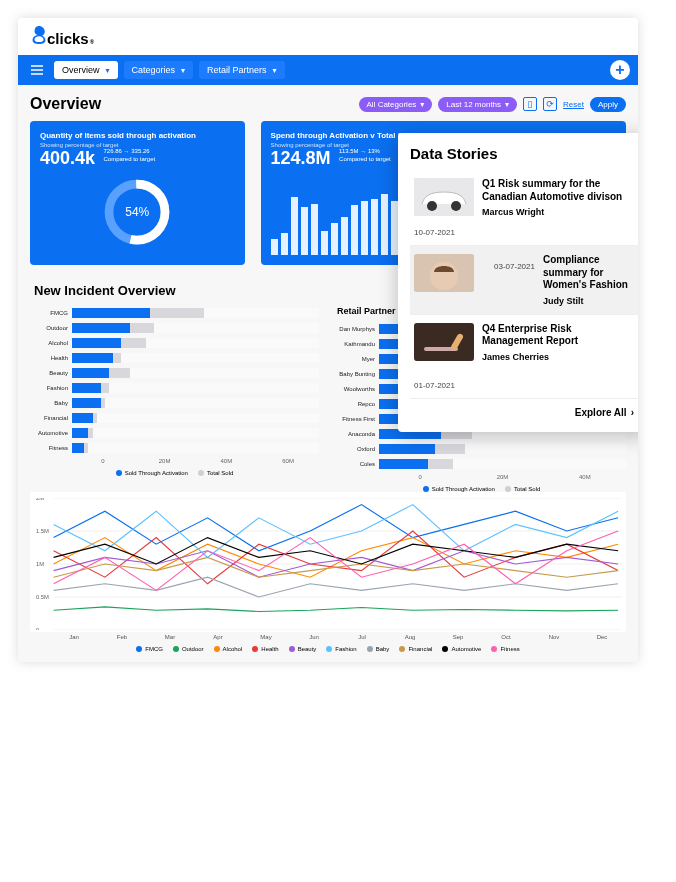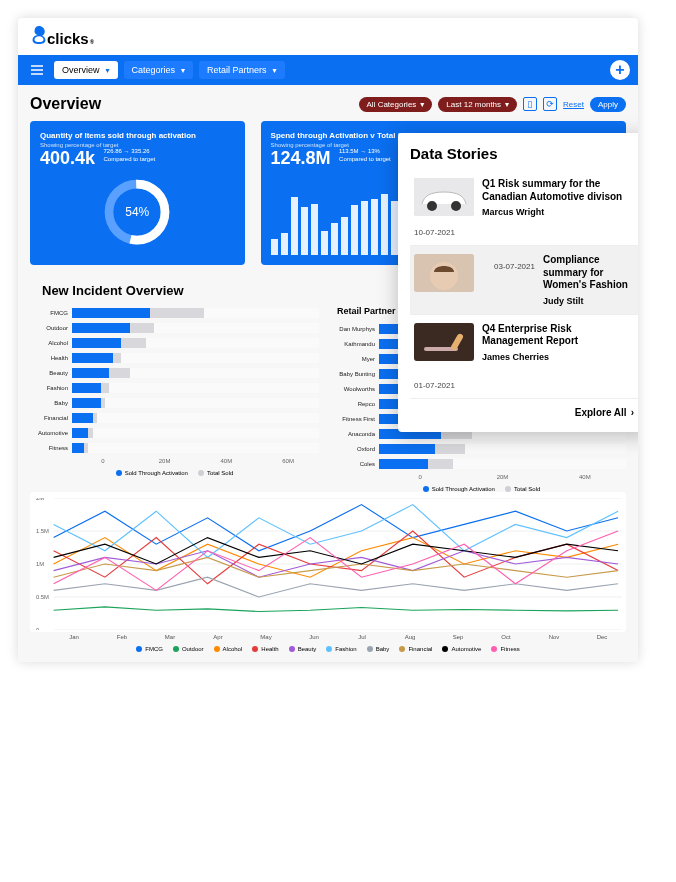--- a/index.html
+++ b/index.html
@@ -13,36 +13,36 @@
 .menu-btn { width: 22px; height: 22px; display:flex; align-items:center; justify-content:center; color:#fff; cursor:pointer; }
 .nav-pill { display:flex; align-items:center; gap:6px; background:#fff; color:#000; font-size:9px; padding: 4px 8px; border-radius:3px; cursor:pointer; }
 .nav-pill.blue { background:#1d7bff; color:#fff; }
 .chev { font-size:8px; color:#0a6ff0; }
 .nav-pill.blue .chev{ color:#fff;}
 .add-btn { margin-left:auto; width:20px; height:20px; border-radius:50%; background:#fff; display:flex; align-items:center; justify-content:center; font-weight:700; color:#0a6ff0; cursor:pointer; }
 .body { padding: 10px 12px; background:#f7f7f8; }
 .title-row { display:flex; align-items:center; gap:6px; margin-bottom:8px; }
 .title-row h1 { font-size:16px; font-weight:800; }
 .pill { font-size:8px; border-radius:10px; padding:3px 8px; display:flex; align-items:center; gap:4px; cursor:pointer;}
-.pill.dark { background:#7f1d1d; color:#fff; }
+.pill.dark { background:#8b5cf6; color:#fff; }
 .pill.solid { background:#0a6ff0; color:#fff; }
 .icon-sq { width:14px; height:14px; border:1px solid #0a6ff0; border-radius:2px; display:flex; align-items:center; justify-content:center; color:#0a6ff0; font-size:9px; cursor:pointer;}
 .reset { font-size:8px; color:#0a6ff0; text-decoration:underline; cursor:pointer;}
 .cards { display:flex; gap:16px; }
 .card { background:#0a6ff0; color:#fff; border-radius:4px; padding:10px; flex:1; position:relative; overflow:hidden;}
 .card .ctitle { font-size:8px; font-weight:600;}
 .card .csub { font-size:6px; opacity:.8; margin-top:2px;}
 .bignum { font-size:18px; font-weight:800; margin-top:4px;}
 .target { font-size:6px; line-height:1.3; margin-left:4px; display:inline-block; vertical-align:top;}
 .donut { width:70px; height:70px; margin:8px auto 0; position:relative;}
 .donut svg { transform: rotate(-90deg);}
 .donut-label { position:absolute; inset:0; display:flex; align-items:center; justify-content:center; font-weight:400; font-size:12px;}
 .barchart { display:flex; align-items:flex-end; gap:3px; height:80px; margin-top:6px;}
 .barchart .bar { width:7px; background:#fff; opacity:.9;}
-.section-h2 { font-size:13px; font-weight:800; margin:18px 12px 8px; color:#000;}
+.section-h2 { font-size:13px; font-weight:800; margin:18px 4px 8px; color:#000;}
 .subhead { font-size:9px; font-weight:700; margin-bottom:6px;}
 .hcharts { display:flex; gap:18px; }
 .hchart { flex:1; }
 .hrow { display:flex; align-items:center; height:13px; margin-bottom:2px; font-size:6px; }
 .hrow .lbl { width:42px; text-align:right; padding-right:4px; color:#222;}
 .hrow .track { flex:1; position:relative; background:#fafafa; height:10px;}
 .hrow .b1 { position:absolute; left:0; top:0; bottom:0; background:#0a6ff0;}
 .hrow .b2 { position:absolute; left:0; top:0; bottom:0; background:#cfcfd4; opacity:.8;}
 .xaxis { display:flex; font-size:6px; color:#666; margin-top:4px;}
 .xaxis span{ flex:1; text-align:center;}

